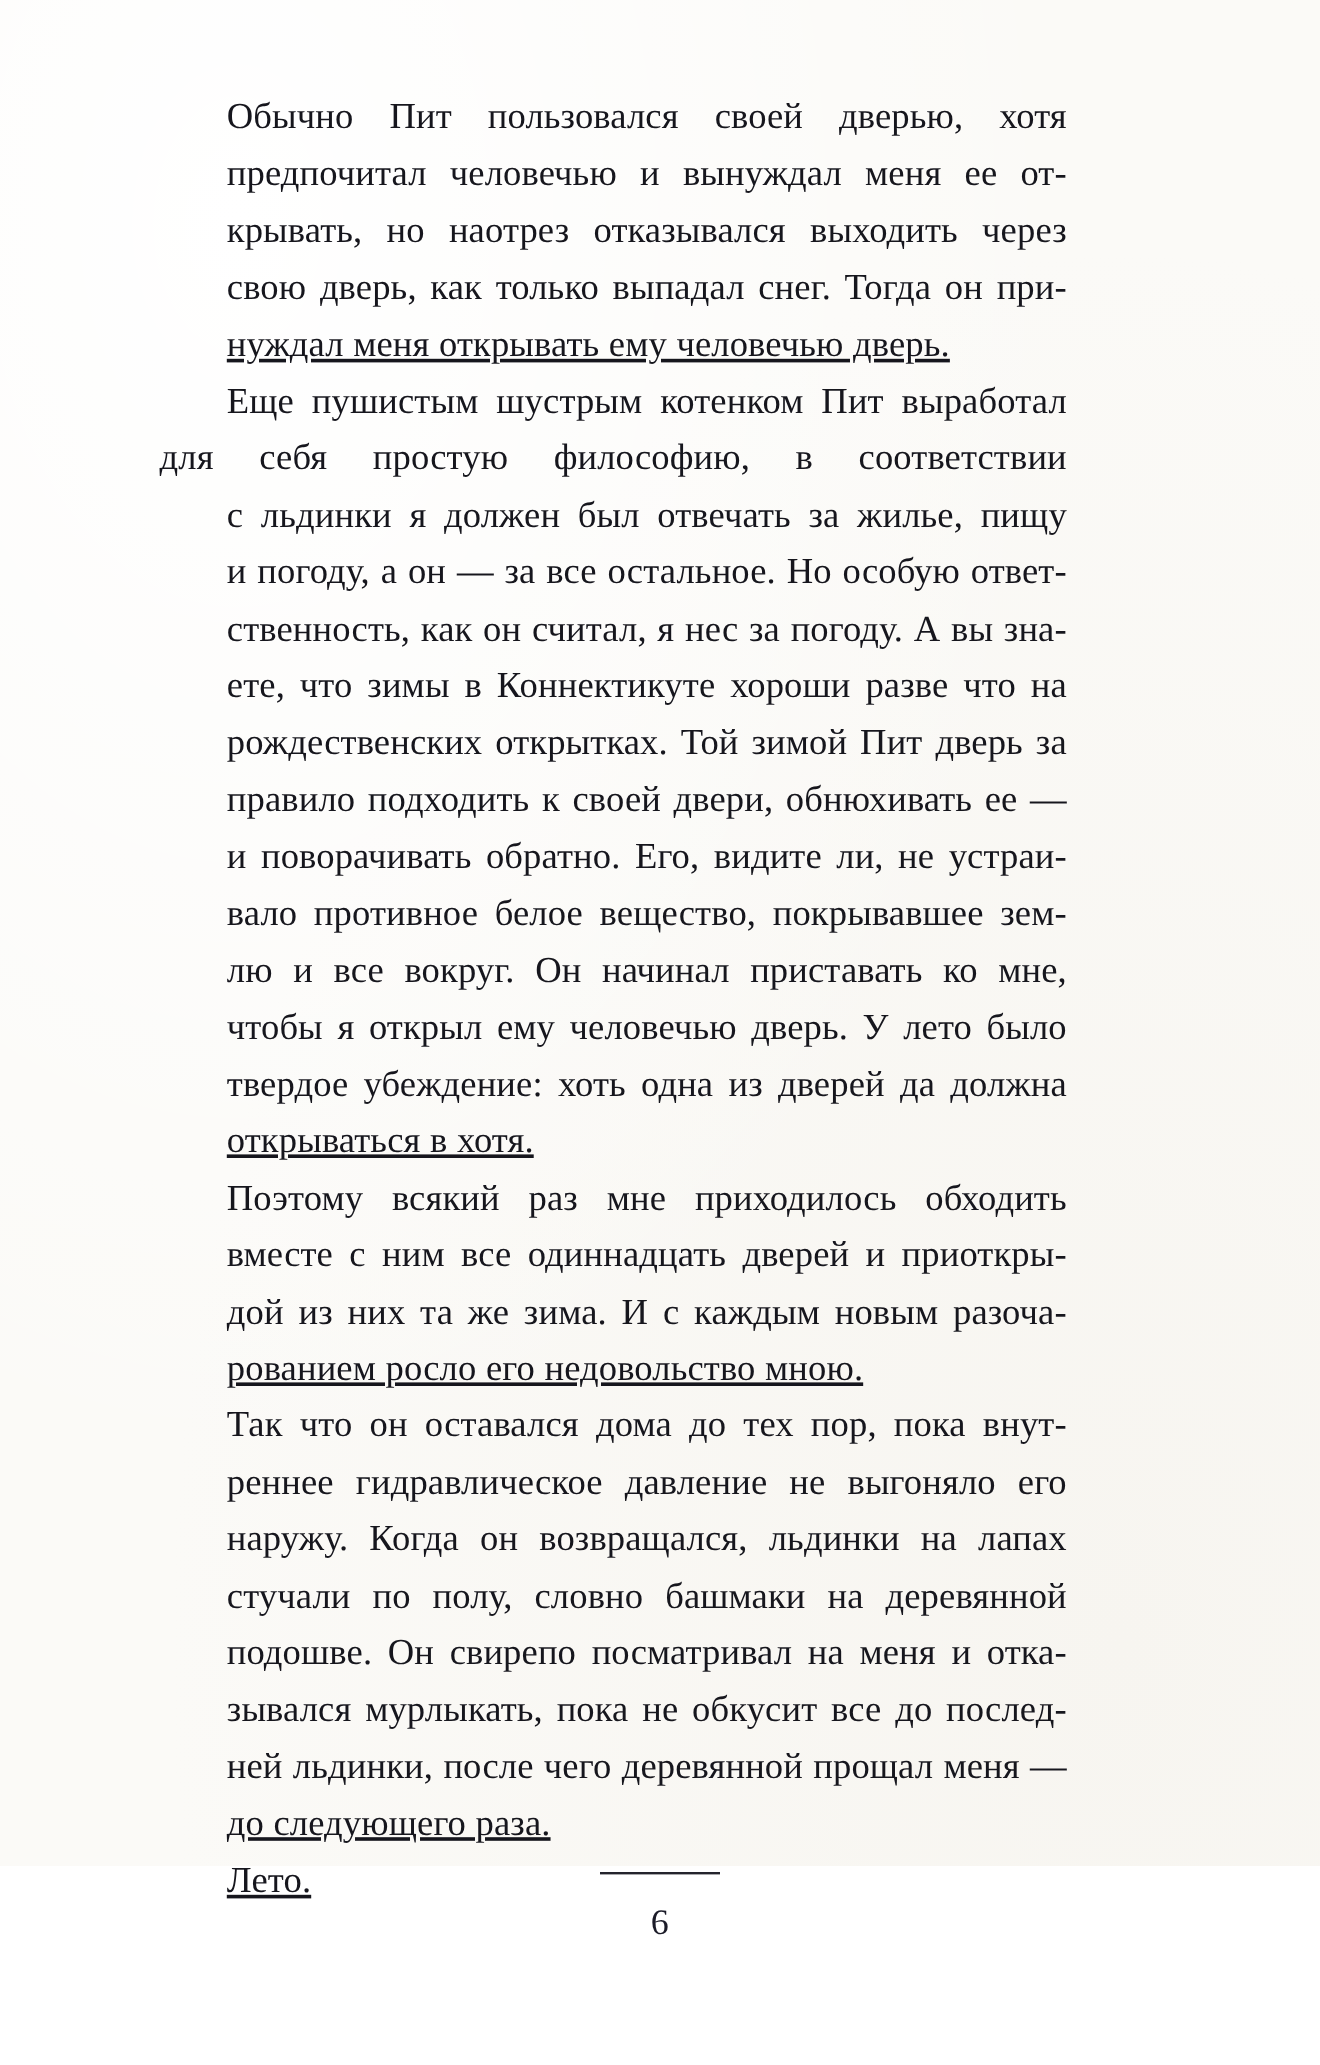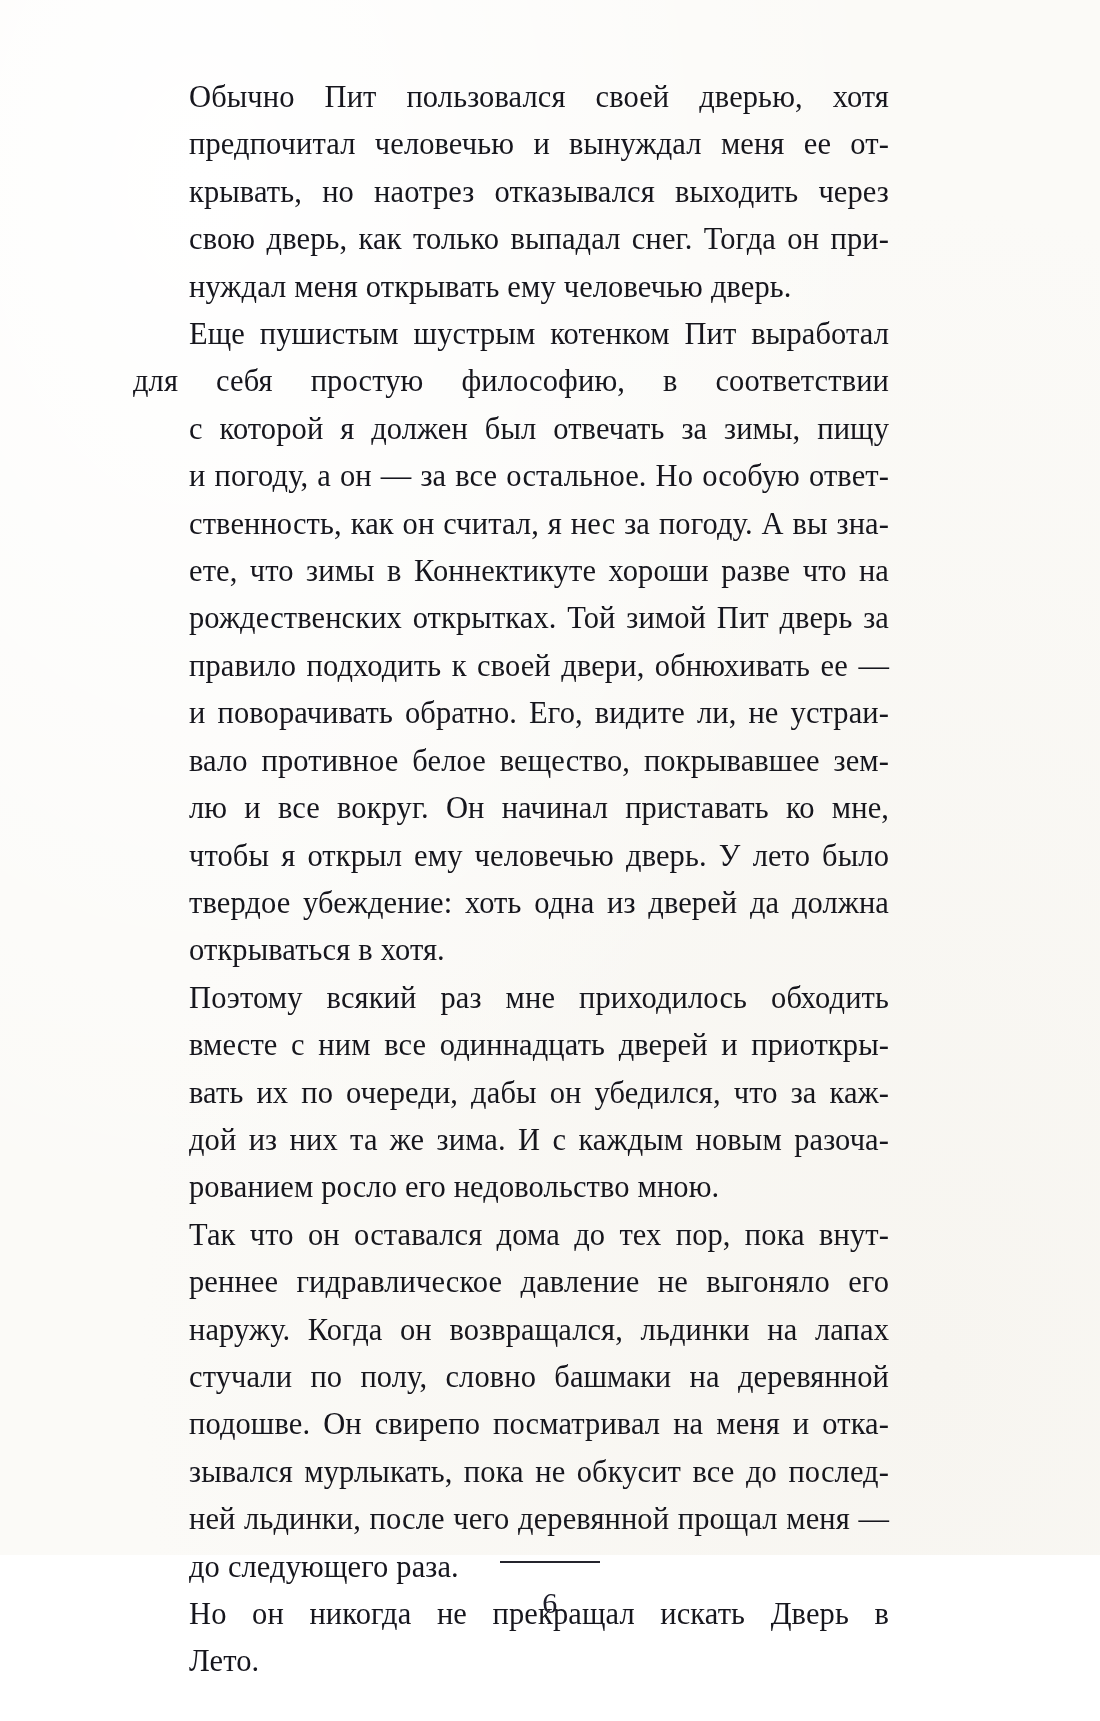--- a/index.html
+++ b/index.html
@@ -48,20 +48,21 @@
     display: block;
     text-align: justify;
     text-align-last: justify;
     white-space: pre-wrap;
   }
   .line.indent {
     text-indent: 56px;
   }
   .line.last {
     text-align-last: left;
+    text-decoration: underline;
   }
   .footer-rule-wrap {
     position: absolute;
     left: 0;
     top: 1552px;
     width: 1100px;
     text-align: center;
   }
   .footer-rule {
     display: inline-block;
@@ -94,55 +95,53 @@
     <p class="para">
       <span class="line indent">Обычно Пит пользовался своей дверью, хотя</span>
       <span class="line">предпочитал человечью и вынуждал меня ее от-</span>
       <span class="line">крывать, но наотрез отказывался выходить через</span>
       <span class="line">свою дверь, как только выпадал снег. Тогда он при-</span>
       <span class="line last">нуждал меня открывать ему человечью дверь.</span>
     </p>
 
     <p class="para">
       <span class="line indent">Еще пушистым шустрым котенком Пит выработал для себя простую философию, в соответствии</span>
-      <span class="line">с которой я должен был отвечать за зимы, пищу</span>
+      <span class="line">с льдинки я должен был отвечать за жилье, пищу</span>
       <span class="line">и погоду, а он — за все остальное. Но особую ответ-</span>
       <span class="line">ственность, как он считал, я нес за погоду. А вы зна-</span>
       <span class="line">ете, что зимы в Коннектикуте хороши разве что на</span>
       <span class="line">рождественских открытках. Той зимой Пит дверь за</span>
       <span class="line">правило подходить к своей двери, обнюхивать ее —</span>
       <span class="line">и поворачивать обратно. Его, видите ли, не устраи-</span>
       <span class="line">вало противное белое вещество, покрывавшее зем-</span>
       <span class="line">лю и все вокруг. Он начинал приставать ко мне,</span>
       <span class="line">чтобы я открыл ему человечью дверь. У лето было</span>
       <span class="line">твердое убеждение: хоть одна из дверей да должна</span>
       <span class="line last">открываться в хотя.</span>
     </p>
 
     <p class="para">
       <span class="line indent">Поэтому всякий раз мне приходилось обходить</span>
       <span class="line">вместе с ним все одиннадцать дверей и приоткры-</span>
-      <span class="line">вать их по очереди, дабы он убедился, что за каж-</span>
       <span class="line">дой из них та же зима. И с каждым новым разоча-</span>
       <span class="line last">рованием росло его недовольство мною.</span>
     </p>
 
     <p class="para">
       <span class="line indent">Так что он оставался дома до тех пор, пока внут-</span>
       <span class="line">реннее гидравлическое давление не выгоняло его</span>
       <span class="line">наружу. Когда он возвращался, льдинки на лапах</span>
       <span class="line">стучали по полу, словно башмаки на деревянной</span>
       <span class="line">подошве. Он свирепо посматривал на меня и отка-</span>
       <span class="line">зывался мурлыкать, пока не обкусит все до послед-</span>
       <span class="line">ней льдинки, после чего деревянной прощал меня —</span>
       <span class="line last">до следующего раза.</span>
     </p>
 
     <p class="para">
-      <span class="line indent">Но он никогда не прекращал искать Дверь в</span>
       <span class="line last">Лето.</span>
     </p>
 
   </div>
 
   <div class="footer-rule-wrap">
     <hr class="footer-rule">
   </div>
 
   <div class="page-number">6</div>

